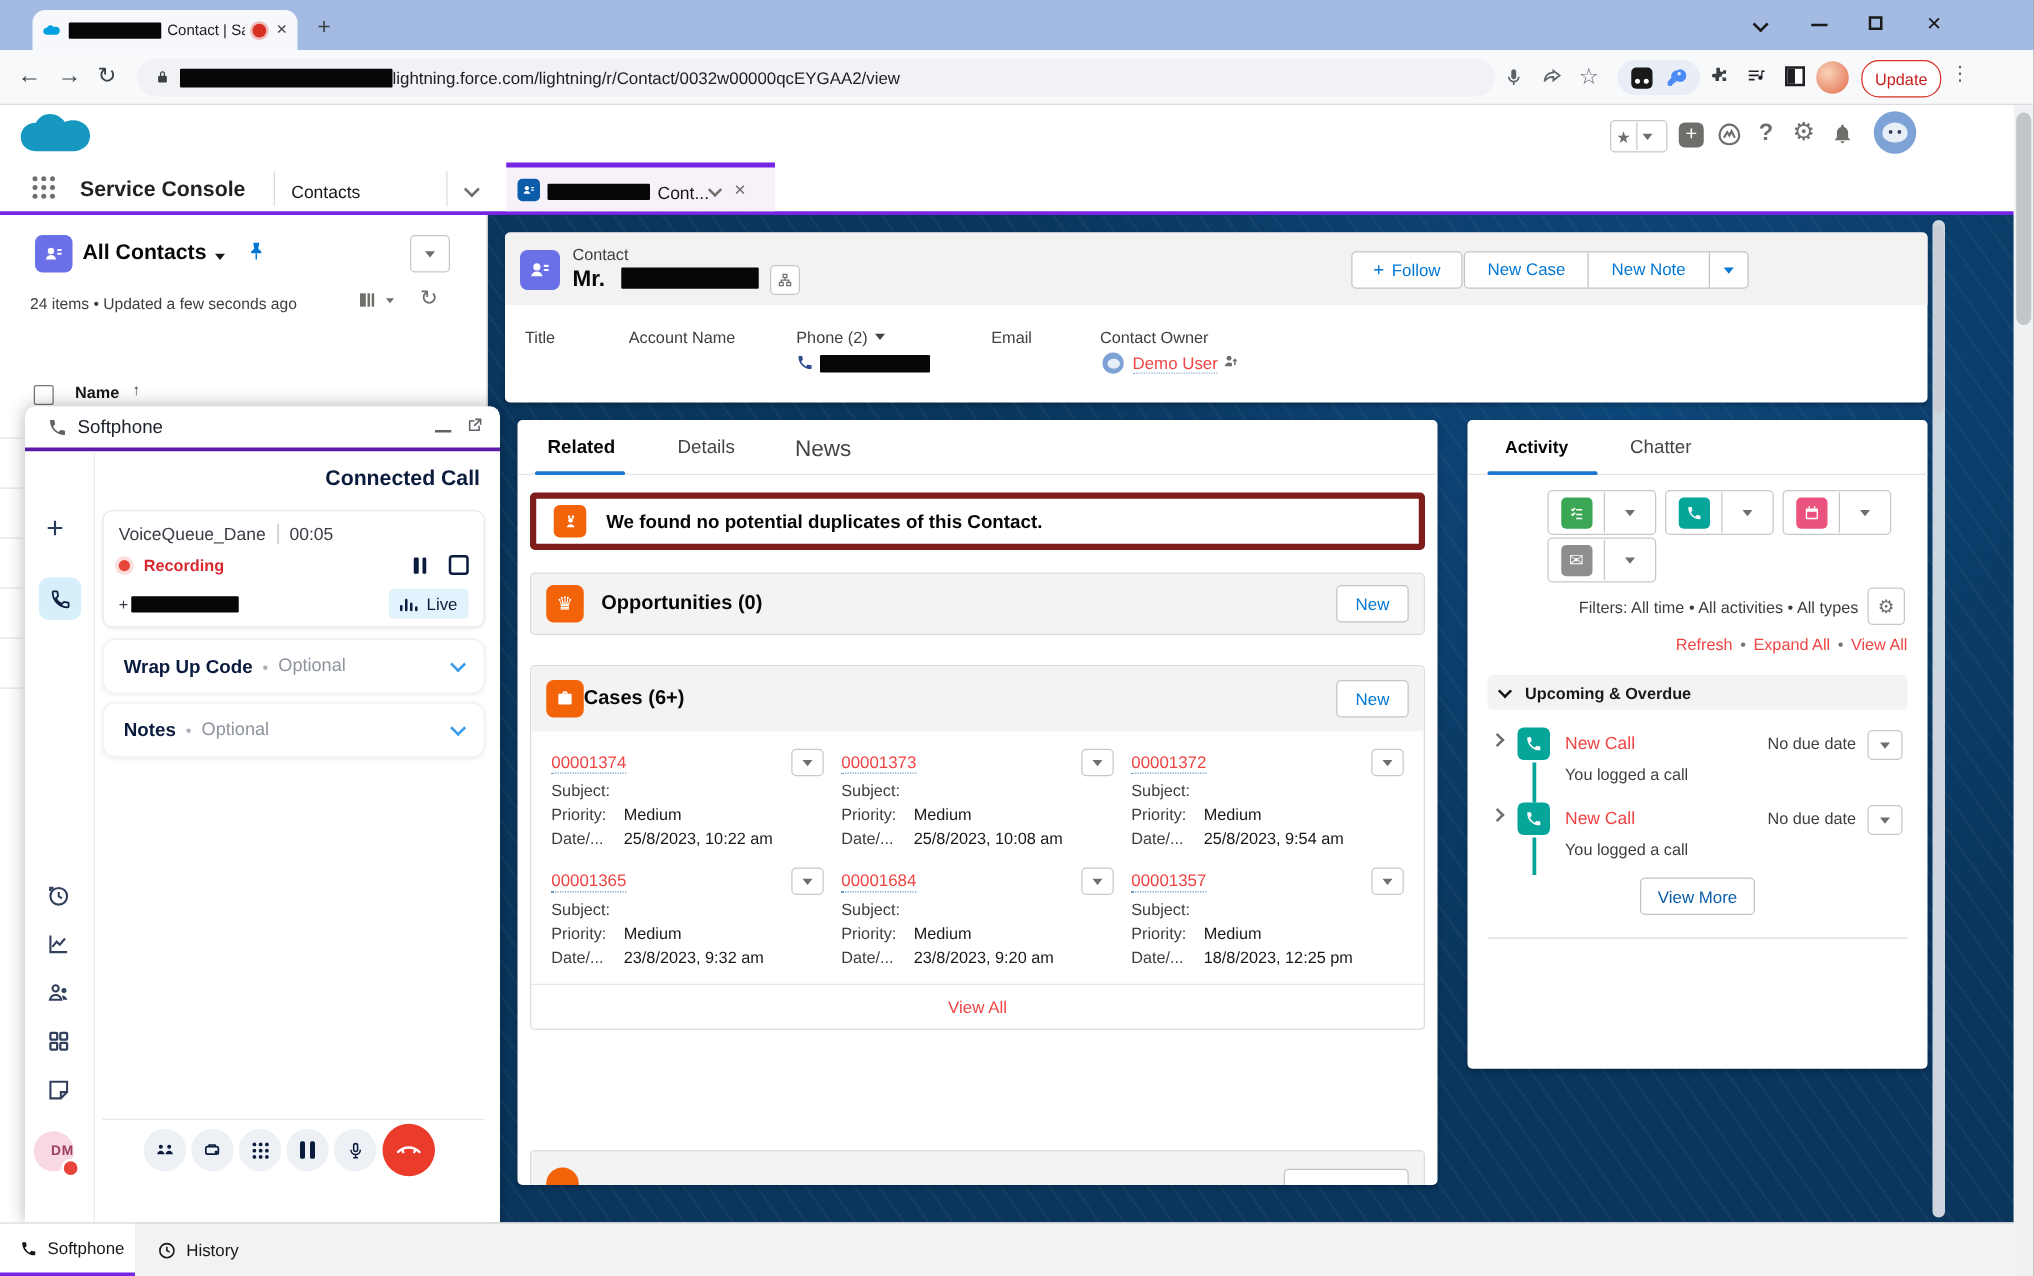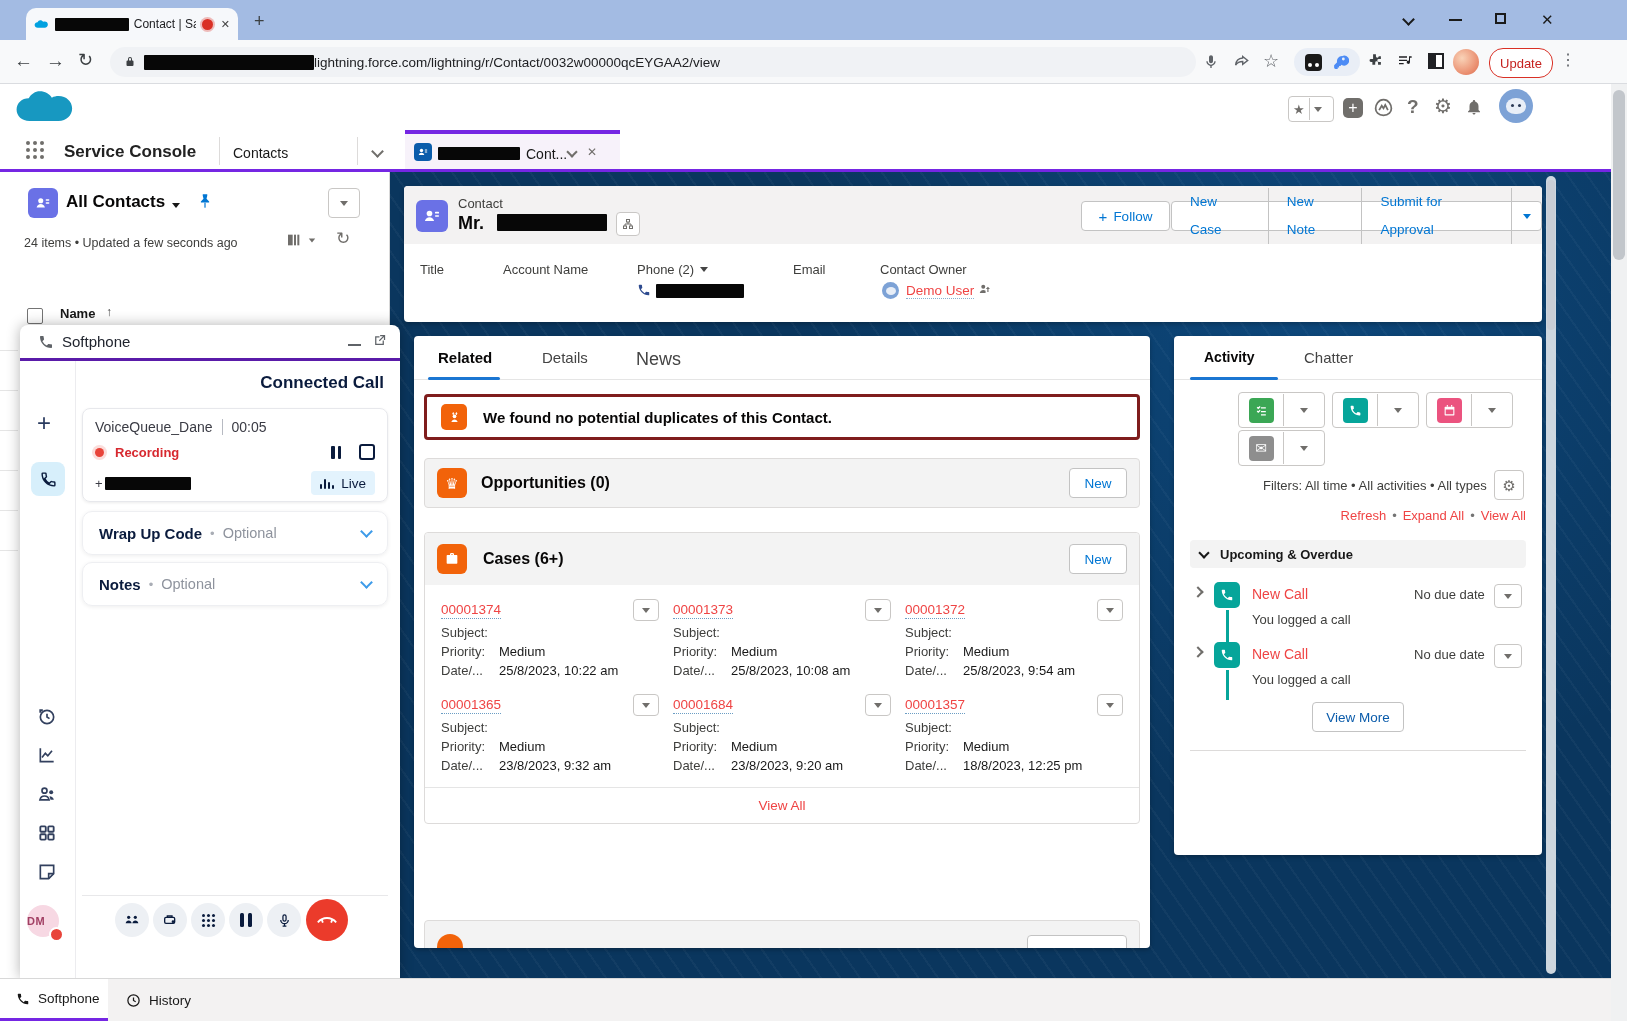--- a/index.html
+++ b/index.html
@@ -208,21 +208,20 @@
         </svg>
     </span>
 
     <div class="ab btn" style="left:677px;top:15px;width:89px;height:30px">
       <span class="gi gi-plus" style="font-size:15px;margin-right:6px"></span>
       <span>Follow</span>
     </div>
     <div class="ab flex" style="left:767px;top:15px;height:30px;border:1px solid #C3C3C3;border-radius:4px;background:#fff;box-sizing:border-box">
       <span style="padding:0 18px;color:#0176D3;font-size:13.5px;border-right:1px solid #C3C3C3;line-height:28px">New Case</span>
       <span style="padding:0 18px;color:#0176D3;font-size:13.5px;border-right:1px solid #C3C3C3;line-height:28px">New Note</span>
-      <span style="padding:0 18px;color:#0176D3;font-size:13.5px;border-right:1px solid #C3C3C3;line-height:28px">Submit for Approval</span>
       <span class="flex" style="width:30px;height:28px;justify-content:center;color:#0176D3">
           <span class="tri"></span>
         </span>
     </div>
 
     <span class="ab lbl" style="left:16px;top:76px">Title</span>
     <span class="ab lbl" style="left:99px;top:76px">Account Name</span>
     <span class="ab lbl flex" style="left:233px;top:76px">
         <span>Phone (2)</span>
         <span class="tri" style="margin-left:6px;color:#444"></span>
@@ -245,21 +244,21 @@
   </div>
 
   <div class="ab card" style="left:414px;top:336px;width:736px;height:612px;overflow:hidden">
 
     <div class="ab" style="left:0;top:0;width:736px;height:44px;border-bottom:1px solid #E5E5E5;box-sizing:border-box"></div>
     <span class="ab" style="left:24px;top:13px;font-size:15px;font-weight:700;color:#080707">Related</span>
     <span class="ab" style="left:14px;top:41px;width:72px;height:3px;background:#1B76D2;border-radius:2px"></span>
     <span class="ab" style="left:128px;top:13px;font-size:15px;color:#444">Details</span>
     <span class="ab" style="left:222px;top:13px;font-size:18px;color:#444">News</span>
 
-    <div class="ab flex" style="left:10px;top:58px;width:716px;height:46px;border:3px solid #7f1d1d;border-radius:4px;box-sizing:border-box;padding:0 14px">
+    <div class="ab flex" style="left:10px;top:58px;width:716px;height:46px;border:5px solid #7f1d1d;border-radius:4px;box-sizing:border-box;padding:0 14px">
       <span class="tile" style="width:26px;height:26px;background:#F2630A;border-radius:5px">
         <svg width="15" height="15" viewBox="0 0 24 24" fill="#fff">
             <circle cx="12" cy="10" r="3"></circle>
             <path d="M7 19c.6-2.6 2.6-4 5-4s4.4 1.4 5 4z"></path>
             <path d="M8 6L10 3l2 3h-1.2v2H9.2V6zM13 6l2-3 2 3h-1.2v2h-1.6V6z"></path>
           </svg>
       </span>
       <span style="margin-left:16px;font-size:15px;font-weight:700;color:#080707">We found no potential duplicates of this Contact.</span>
     </div>
 
@@ -273,21 +272,21 @@
         </span>
     </div>
 
     <div class="ab" style="left:10px;top:196px;width:716px;height:292px;border:1px solid #DDDBDA;border-radius:4px;box-sizing:border-box">
       <div class="flex" style="height:52px;background:#F3F3F3;border-radius:4px 4px 0 0;padding:0 12px">
         <span class="tile" style="width:30px;height:30px;background:#F2630A">
           <svg width="16" height="16" viewBox="0 0 24 24" fill="#fff">
               <path d="M9 6V5a2 2 0 0 1 2-2h2a2 2 0 0 1 2 2v1h4a1 1 0 0 1 1 1v11a1 1 0 0 1-1 1H5a1 1 0 0 1-1-1V7a1 1 0 0 1 1-1h4zm2-1v1h2V5h-2z"></path>
             </svg>
         </span>
-        <span style="margin-left:16px;font-size:16px;font-weight:700;color:#080707">Cases (6+)</span>
+        <span style="margin-left:0;font-size:16px;font-weight:700;color:#080707">Cases (6+)</span>
         <span class="btn" style="margin-left:auto;width:58px;height:30px">
             <span>New</span>
           </span>
       </div>
 
       <div style="display:grid;grid-template-columns:1fr 1fr 1fr;padding:14px 16px 0 16px;column-gap:14px;row-gap:16px">
 
         <div>
           <div class="flex" style="justify-content:space-between">
               <span class="link dotted" style="font-size:13.5px">00001374</span>
@@ -566,21 +565,21 @@
     <svg class="ab" style="left:17px;top:498px" width="20" height="20" viewBox="0 0 24 24" fill="none" stroke="#32405E" stroke-width="2.2">
         <rect x="4" y="4" width="6.5" height="6.5" rx="1"></rect>
         <rect x="13.5" y="4" width="6.5" height="6.5" rx="1"></rect>
         <rect x="4" y="13.5" width="6.5" height="6.5" rx="1"></rect>
         <rect x="13.5" y="13.5" width="6.5" height="6.5" rx="1"></rect>
       </svg>
     <svg class="ab" style="left:17px;top:537px" width="20" height="20" viewBox="0 0 24 24" fill="none" stroke="#32405E" stroke-width="2">
         <path d="M4 4h16v10l-6 6H4z"></path>
         <path d="M14 20v-6h6"></path>
       </svg>
-    <span class="ab flex" style="left:7px;top:580px;width:32px;height:32px;border-radius:50%;background:#F7D8E3;justify-content:flex-start;position:absolute">
+    <span class="ab flex" style="left:7px;top:580px;width:32px;height:32px;border-radius:50%;background:#F7D8E3;justify-content:flex-end;position:absolute">
       <span style="font-size:11px;font-weight:700;color:#A13F63;letter-spacing:.5px">DM</span>
       <span class="ab" style="left:22px;top:22px;width:11px;height:11px;border-radius:50%;background:#E8443A;border:2px solid #fff"></span>
     </span>
 
     <div class="ab" style="left:62px;top:83px;width:306px;height:94px;border:1px solid #E7E8EC;border-radius:8px;box-shadow:0 1px 3px rgba(0,0,0,.08);box-sizing:border-box;padding:10px 12px">
       <div class="flex">
         <span style="font-size:14px;color:#3A3B44">VoiceQueue_Dane</span>
         <span style="width:1px;height:16px;background:#B7BAC2;margin:0 9px"></span>
         <span style="font-size:14px;color:#3A3B44">00:05</span>
       </div>

